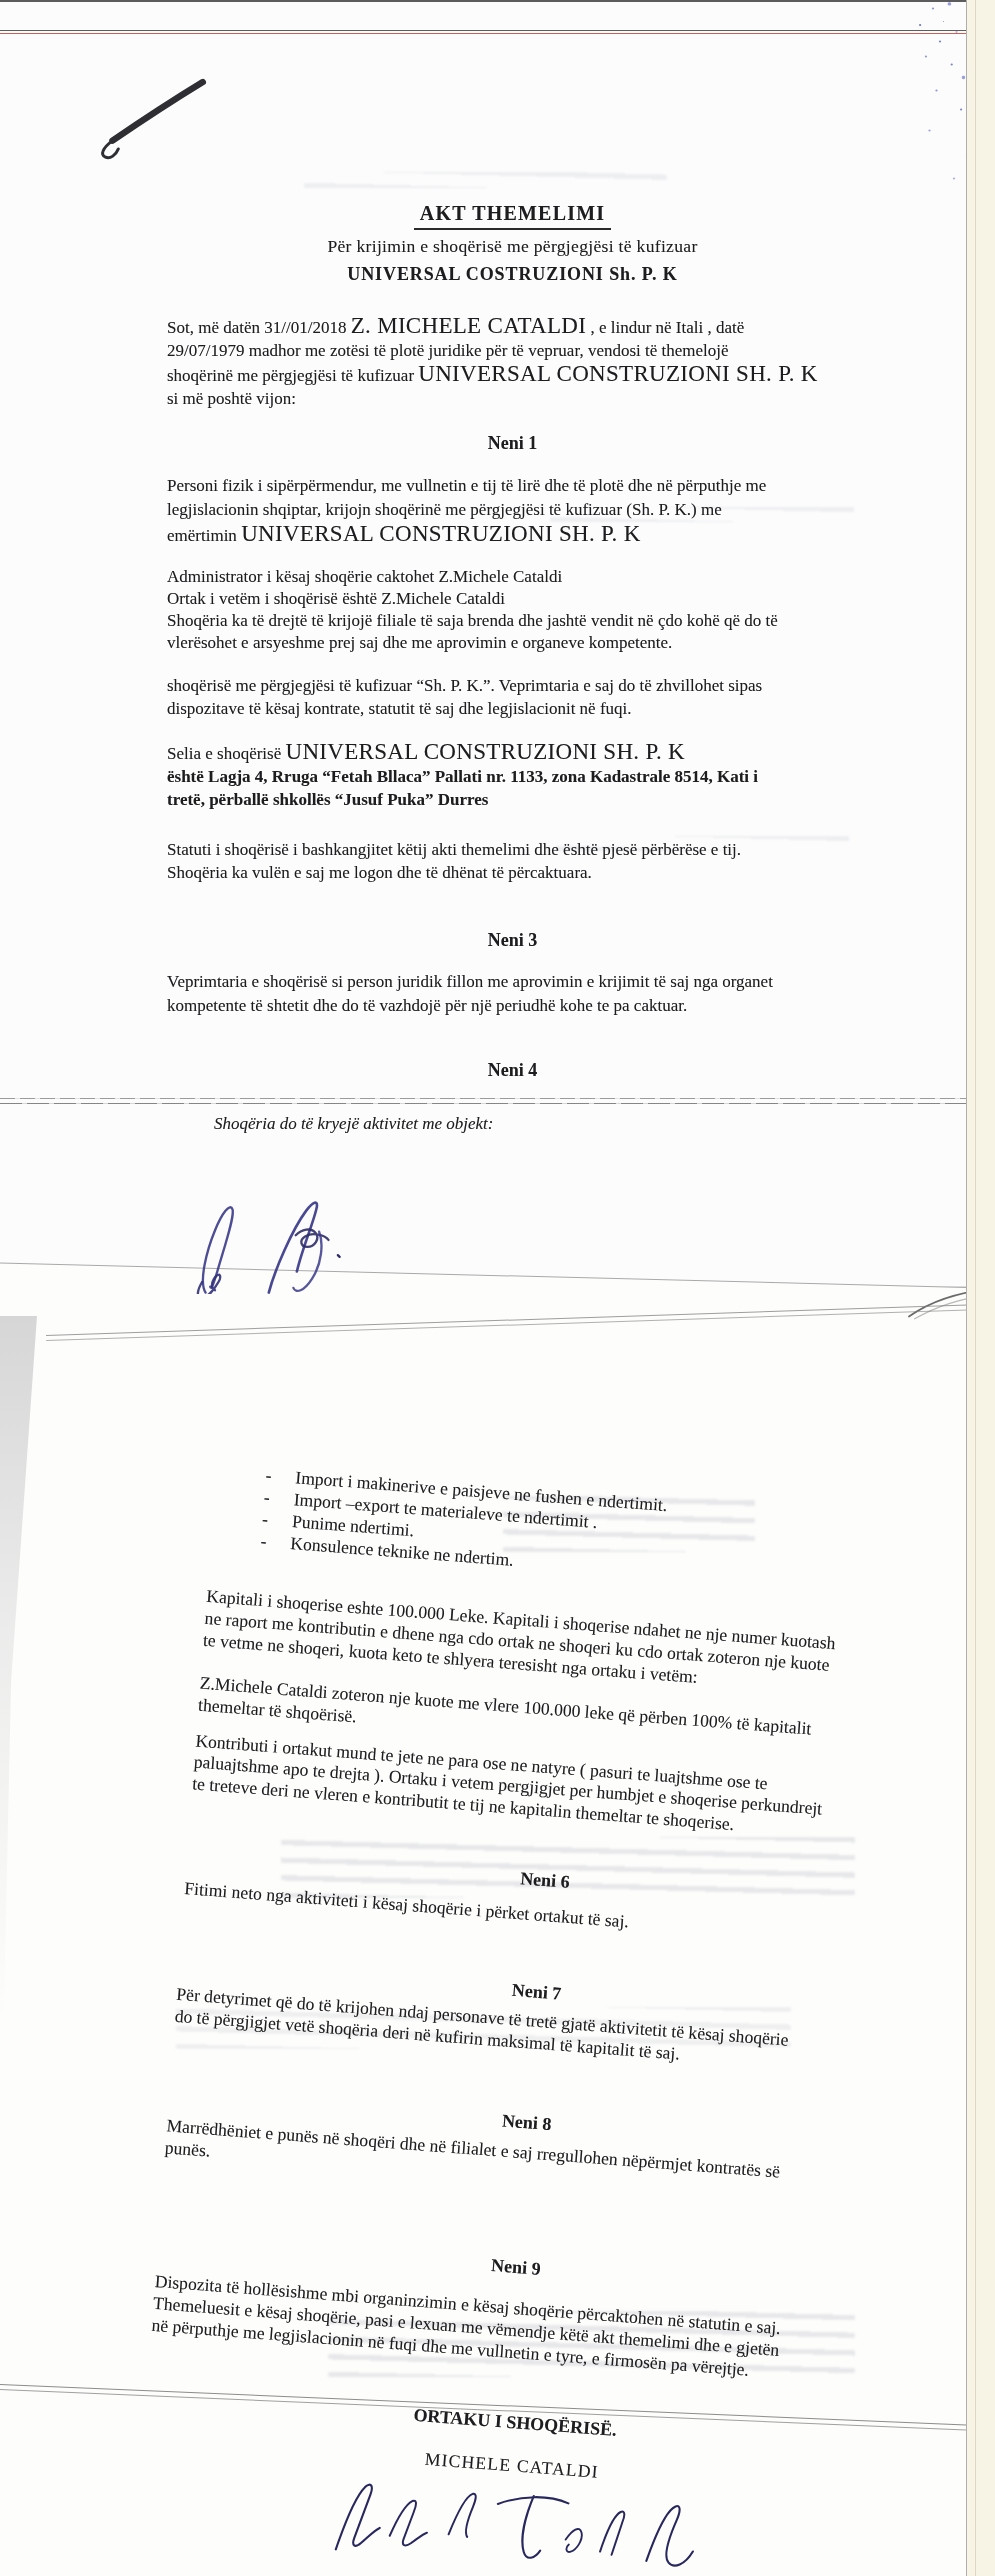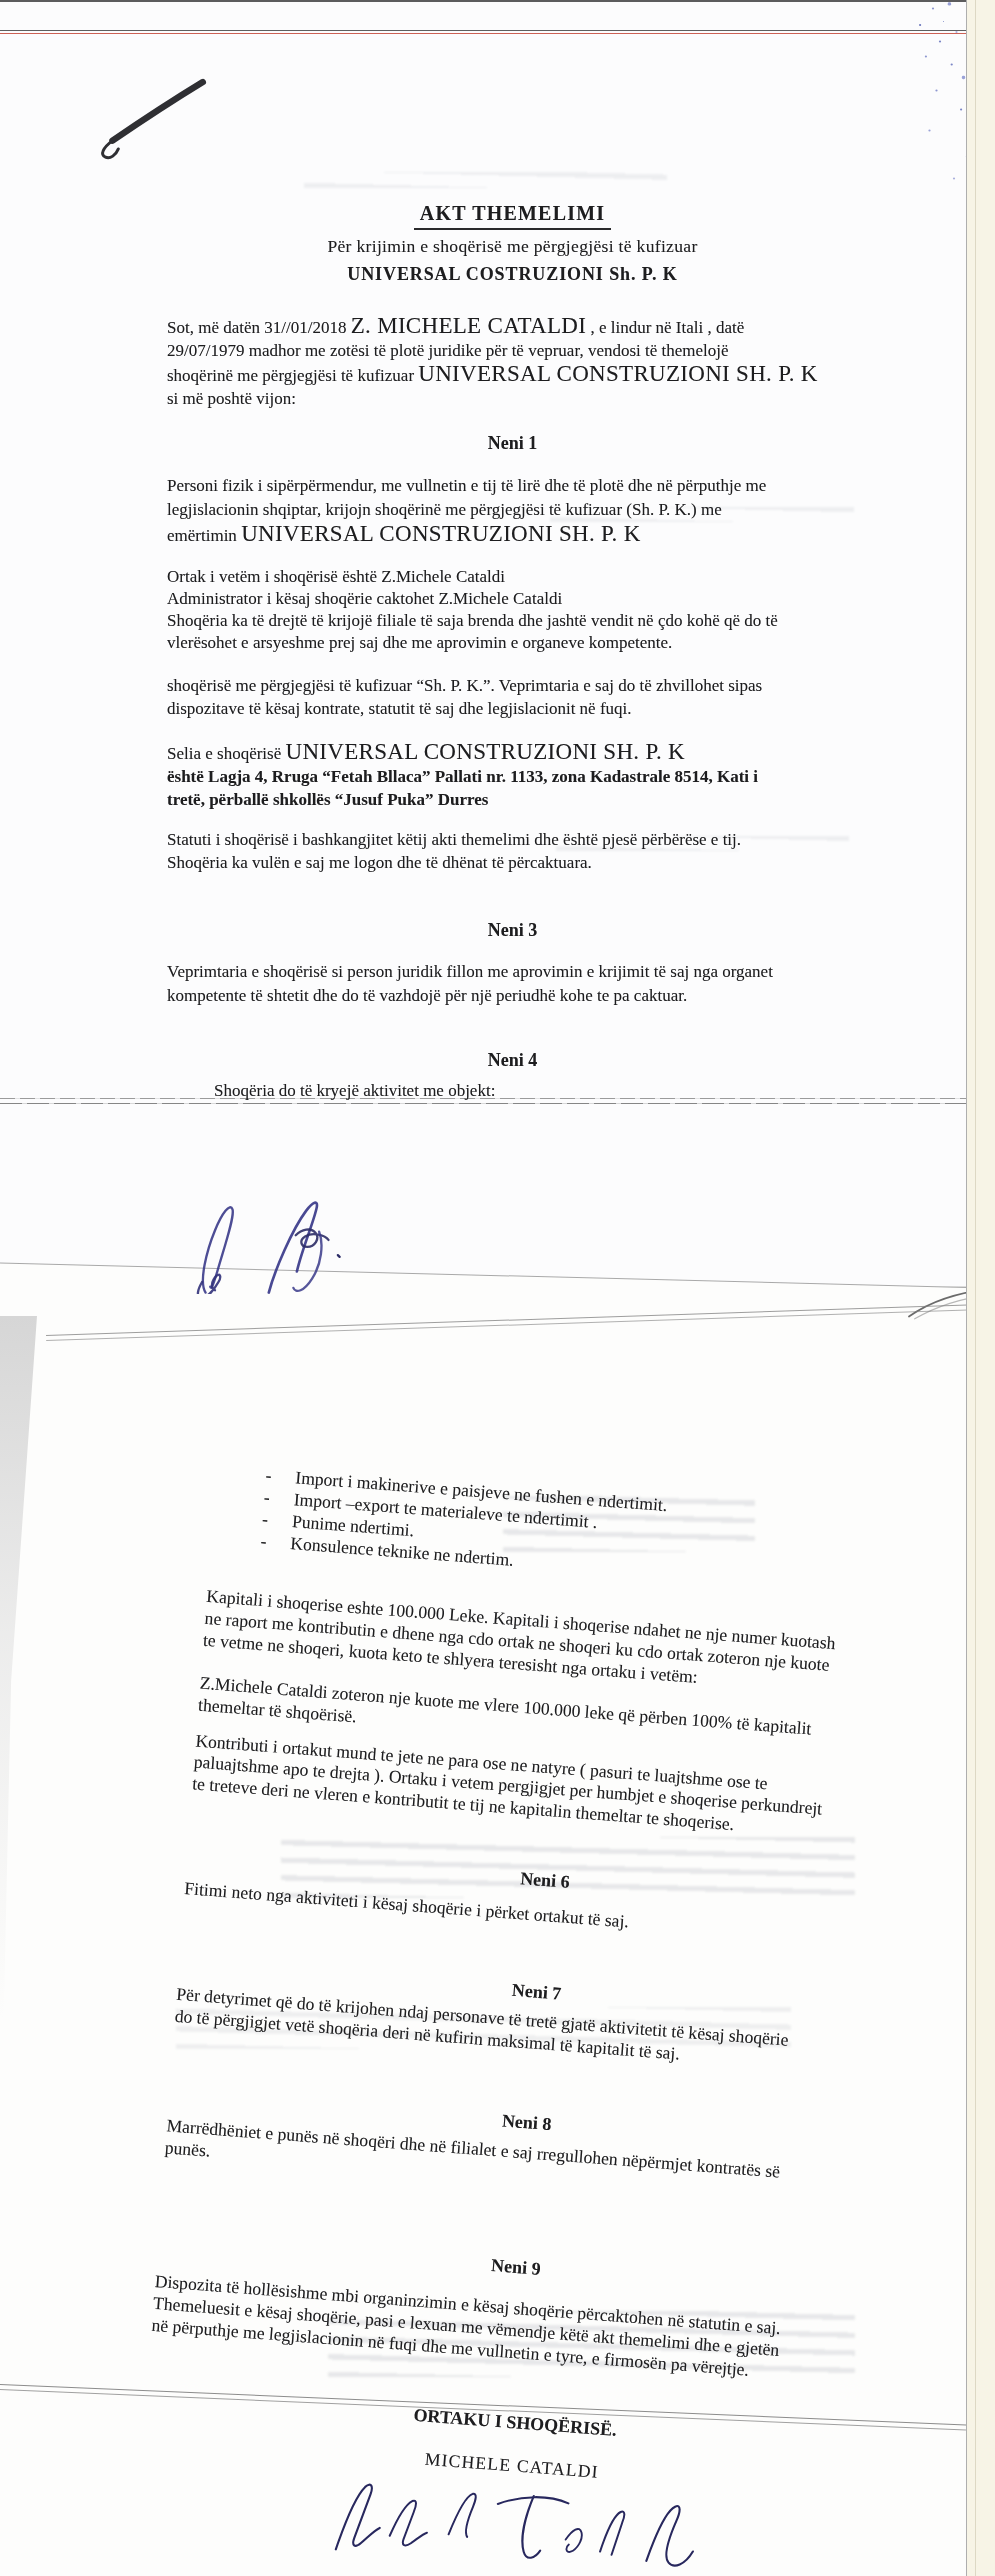--- a/index.html
+++ b/index.html
@@ -65,25 +65,25 @@
   .p1-b0{font-size:20px;font-weight:700;letter-spacing:1.2px;margin-top:7px;line-height:26px;}
   .p1-b1{font-size:17.6px;margin-top:5.3px;line-height:23.4px;letter-spacing:0.3px;}
   .p1-b2{font-size:18px;font-weight:700;margin-top:2.3px;line-height:26px;letter-spacing:0.9px;}
   .p1-b3{margin-top:27px;line-height:23px;}
   .p1-b4{margin-top:21px;}
   .p1-b5{margin-top:19px;line-height:24px;}
   .p1-b6{margin-top:18px;line-height:22px;}
   .p1-b7{margin-top:23.4px;}
   .p1-b8{margin-top:19.3px;line-height:23.4px;}
   .p1-b9{margin-top:19px;line-height:23.4px;}
-  .p1-b10{margin-top:16px;line-height:23px;}
+  .p1-b10{margin-top:26px;line-height:23px;}
   .p1-b11{margin-top:44px;}
   .p1-b12{margin-top:18px;line-height:23.4px;}
   .p1-b13{margin-top:41px;}
-  .p1-b14{margin-top:8px;text-indent:47px;}
+  .p1-b14{margin-top:31px;text-indent:47px;font-style:italic;}
   
   .p2-b0{margin-top:19.3px;padding-left:84px;line-height:22px;}
   .p2-b1{margin-top:38px;margin-left:4.1px;line-height:21.7px;}
   .p2-b2{margin-top:21.7px;margin-left:4.1px;line-height:21.7px;}
   .p2-b3{margin-top:14px;margin-left:4.1px;line-height:21.7px;}
   .p2-b4{margin-top:46px;}
   .p2-b5{margin-top:12.3px;margin-left:4.1px;line-height:21.7px;}
   .p2-b6{margin-top:54px;}
   .p2-b7{margin-top:6.4px;margin-left:4.1px;line-height:21.7px;}
   .p2-b8{margin-top:56px;}
@@ -130,22 +130,22 @@
       <div class="ln"><span class="">shoqërinë me përgjegjësi të kufizuar   </span><span class="big">UNIVERSAL CONSTRUZIONI  SH. P. K</span></div>
       <div class="ln"> si më poshtë vijon:</div>
     </div>
     <div class="blk p1-b4 hd">Neni  1</div>
     <div class="blk p1-b5">
       <div class="ln">Personi fizik  i  sipërpërmendur, me vullnetin e tij të lirë dhe të plotë dhe në përputhje me</div>
       <div class="ln">legjislacionin shqiptar, krijojn shoqërinë me përgjegjësi të kufizuar (Sh. P. K.) me</div>
       <div class="ln"><span class="">emërtimin  </span><span class="big">UNIVERSAL CONSTRUZIONI  SH. P. K</span></div>
     </div>
     <div class="blk p1-b6">
+      <div class="ln">Administrator i kësaj shoqërie caktohet Z.Michele  Cataldi</div>
       <div class="ln">Ortak i vetëm i shoqërisë është  Z.Michele  Cataldi</div>
-      <div class="ln">Administrator i kësaj shoqërie caktohet Z.Michele  Cataldi</div>
       <div class="ln">Shoqëria ka të drejtë të krijojë filiale të saja brenda dhe jashtë vendit në çdo kohë që do të</div>
       <div class="ln">vlerësohet e arsyeshme prej saj dhe me aprovimin e organeve kompetente.</div>
     </div>
     <div class="blk p1-b8">
       <div class="ln">shoqërisë me përgjegjësi të kufizuar “Sh. P. K.”. Veprimtaria e saj do të zhvillohet sipas</div>
       <div class="ln">dispozitave të kësaj kontrate, statutit të saj dhe legjislacionit në fuqi.</div>
     </div>
     <div class="blk p1-b9">
       <div class="ln"><span class="">Selia e shoqërisë </span><span class="big">UNIVERSAL CONSTRUZIONI  SH. P. K</span></div>
       <div class="ln bold">është Lagja 4, Rruga “Fetah Bllaca” Pallati nr. 1133, zona Kadastrale 8514, Kati i</div>

